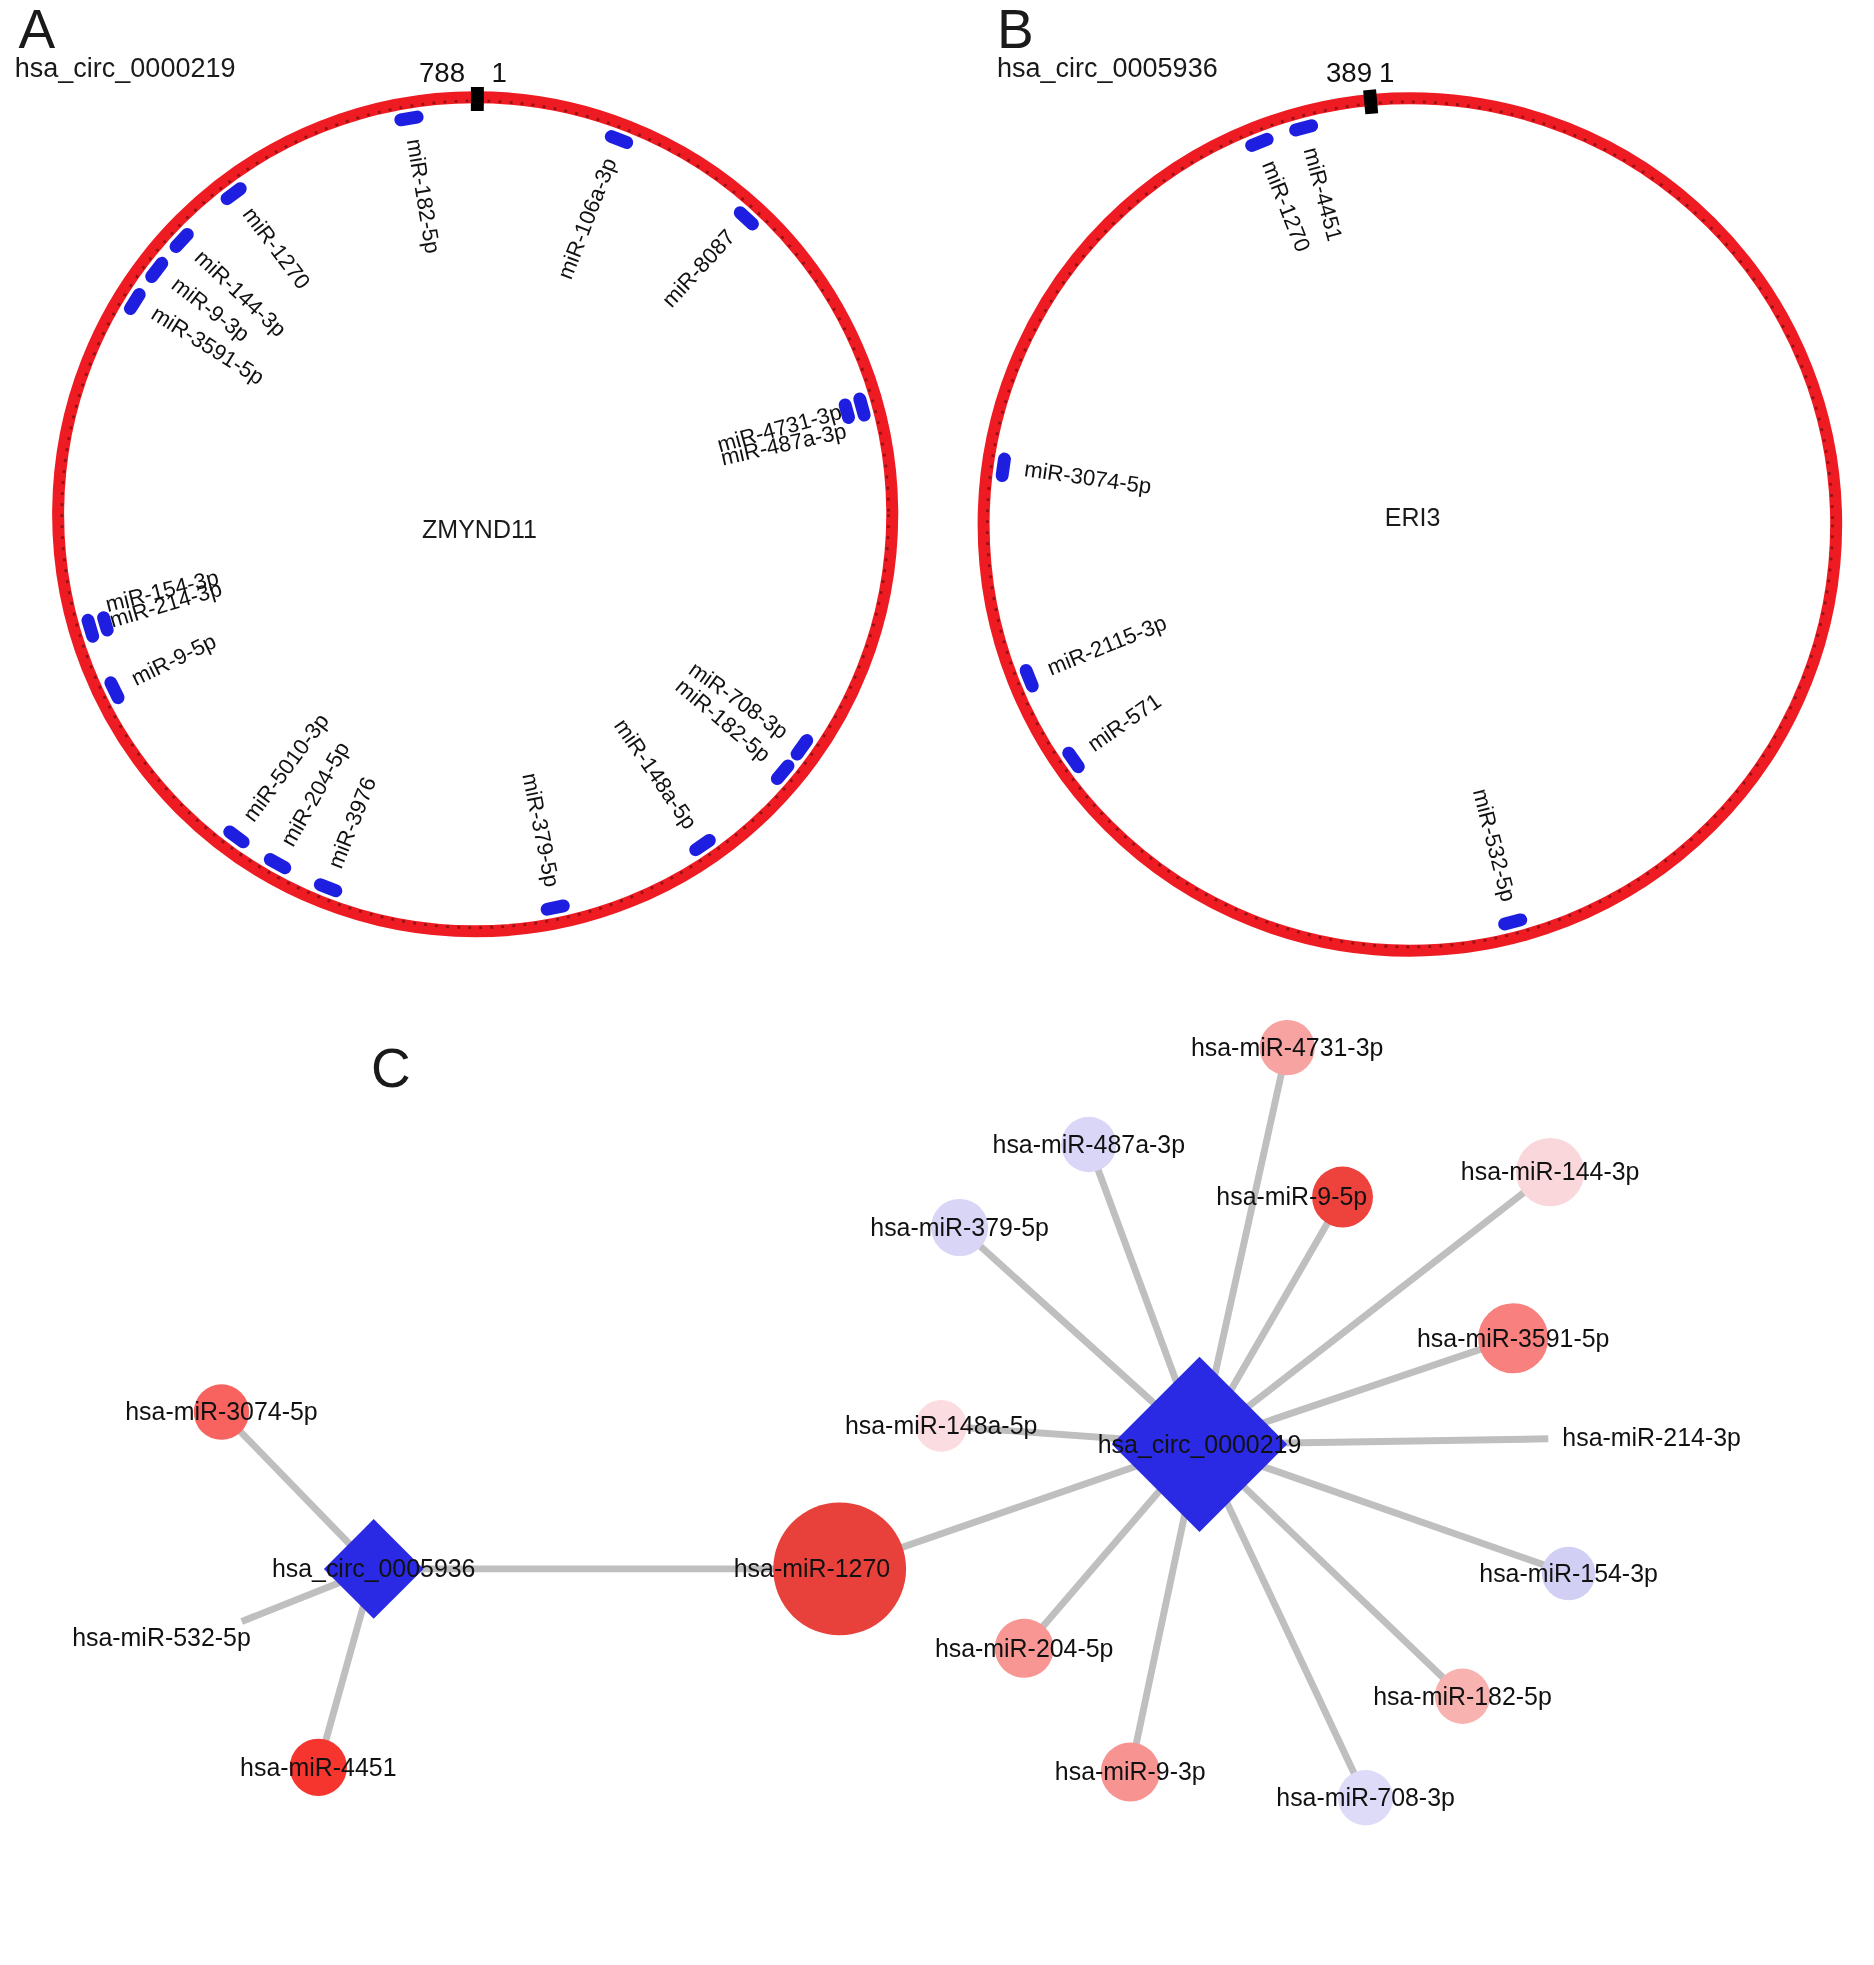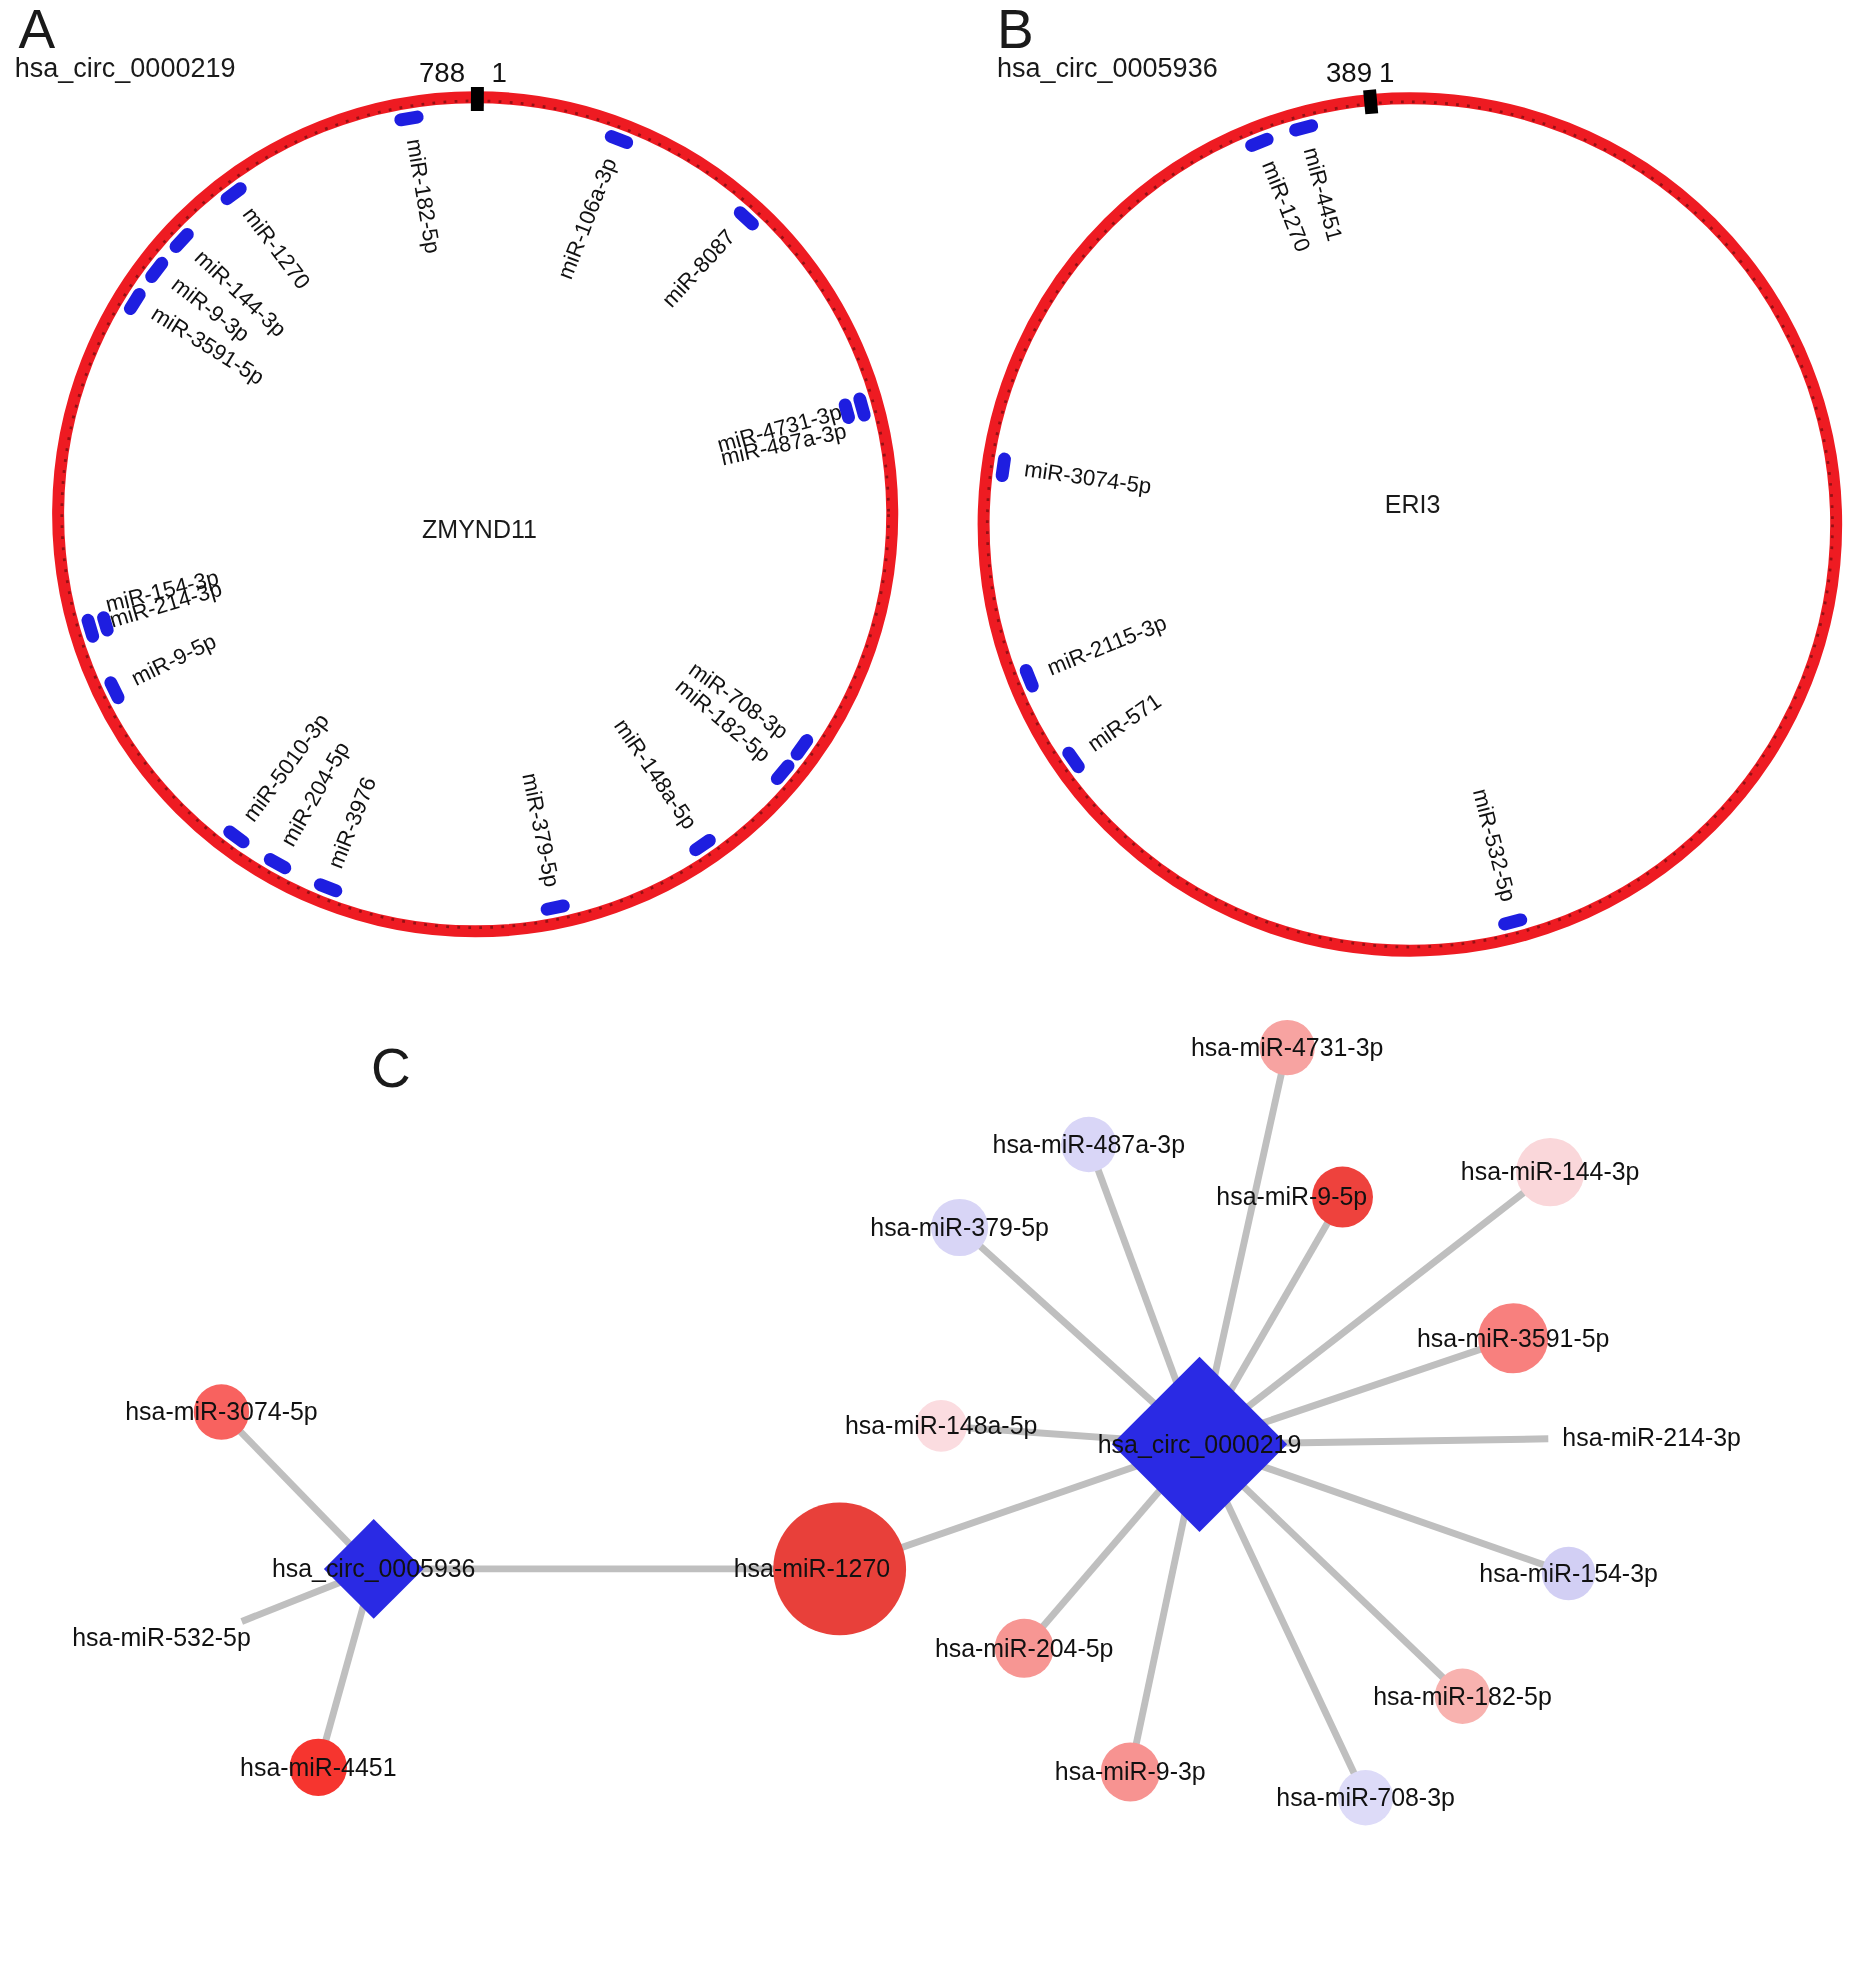--- a/index.html
+++ b/index.html
@@ -9,21 +9,21 @@
   .overlay{position:absolute;color:#111;white-space:nowrap;}
   .letter{font-size:55px;line-height:1;color:#1a1a1a;}
   .letter-a{left:18.5px;top:1.8px;}
   .letter-b{left:997px;top:1.8px;}
   .letter-c{left:371px;top:1041px;}
   .ptitle{font-size:27px;line-height:1;color:#1a1a1a;}
   .title-a{left:14.8px;top:55px;}
   .title-b{left:997px;top:55px;}
   .gene{font-size:25px;line-height:1;color:#1a1a1a;width:203px;text-align:center;}
   .gene-a{left:378px;top:517px;}
-  .gene-b{left:1311px;top:492px;}
+  .gene-b{left:1311px;top:505px;}
   svg text{font-family:"Liberation Sans", sans-serif;}
 </style>
 </head>
 <body>
 
 <div class="fig">
   <svg id="fig-svg" width="1874" height="1966" viewBox="0 0 2031 2130">
       <g>
         <circle cx="515" cy="557" r="452" fill="none" stroke="#ee1b22" stroke-width="13"></circle>
         <circle cx="515" cy="557" r="448" fill="none" stroke="#2a0505" stroke-width="3" stroke-dasharray="3 9" opacity="0.45"></circle>

